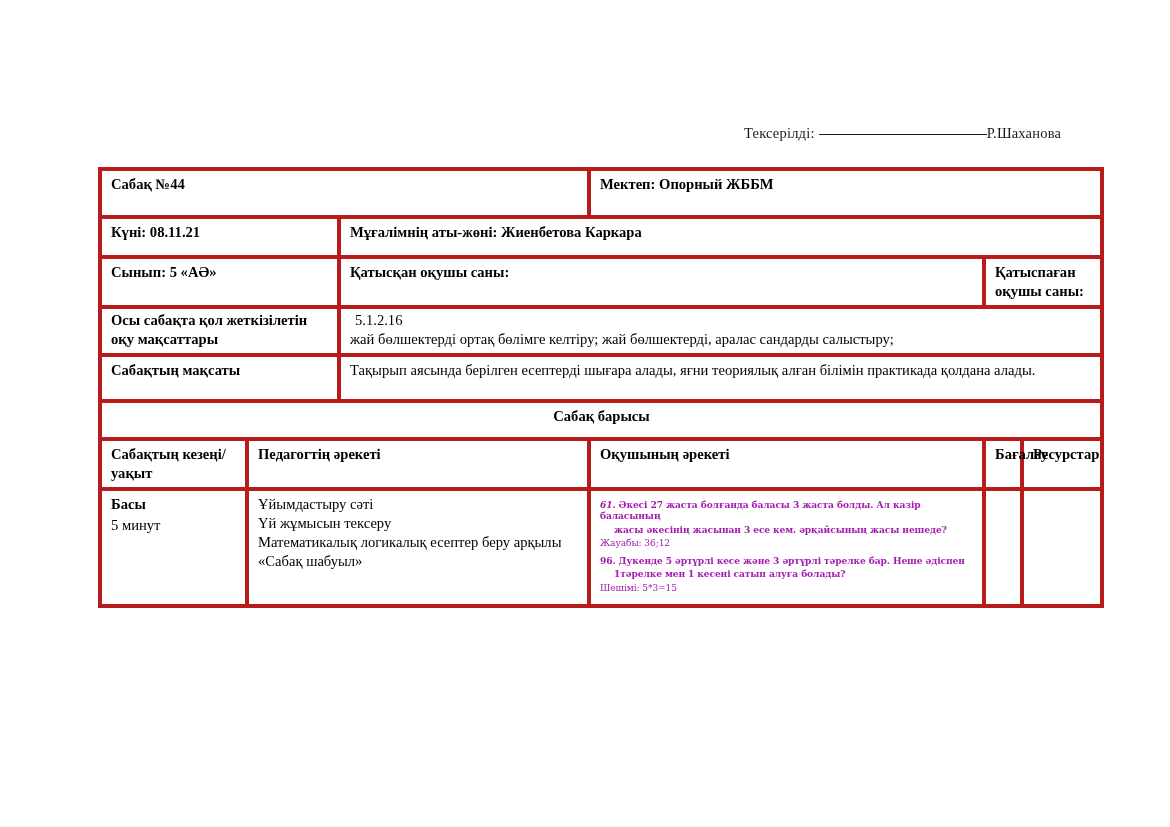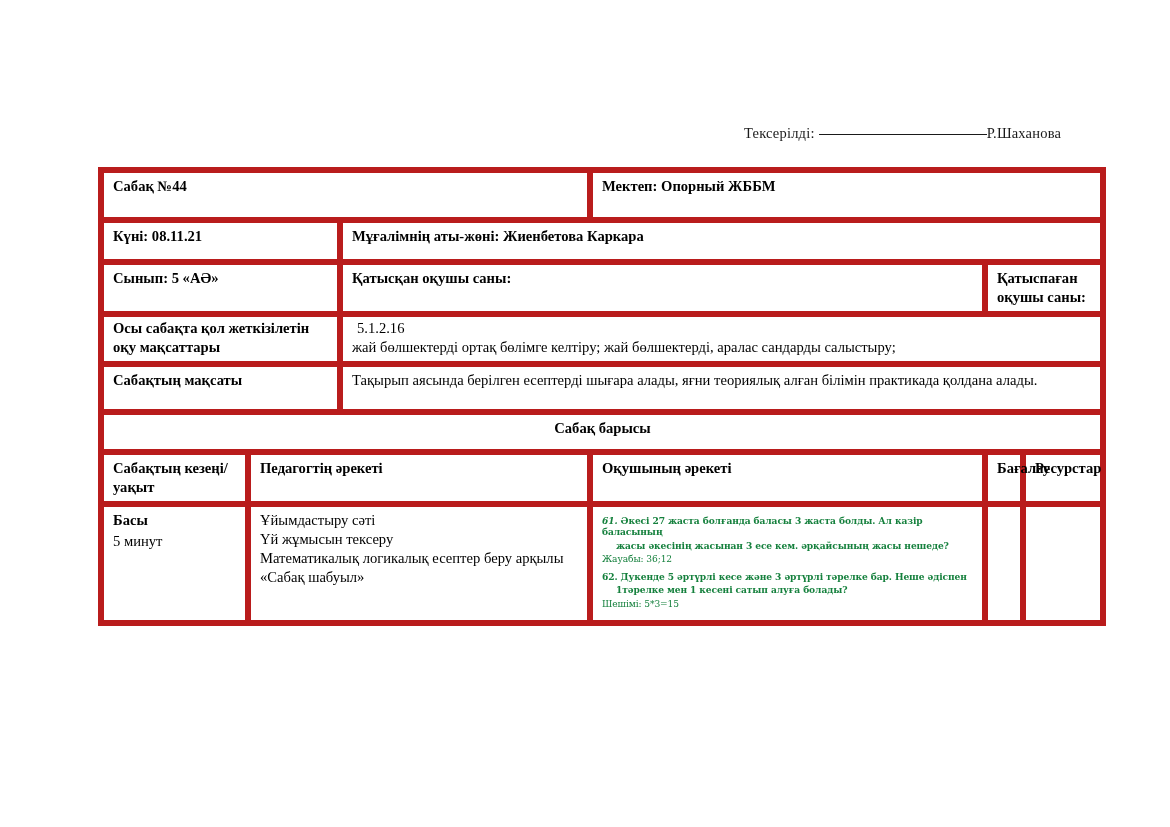--- a/index.html
+++ b/index.html
@@ -37,21 +37,21 @@
   
   .sheet {
     position: absolute;
     left: 98px;
     top: 167px;
     width: 1002px;
     border-collapse: collapse;
     table-layout: fixed;
   }
   .sheet td {
-    border: 6px solid #b91c1c;
+    border: 4px solid #b91c1c;
     vertical-align: top;
     padding: 4px 8px 4px 9px;
     font-size: 14.6px;
     line-height: 1.30;
   }
   .pad-top { padding-top: 7px; }
 
   
   .r-top td      { height: 36px; }
   .r-date td     { height: 28px; }
@@ -78,21 +78,21 @@
   }
   .stage-cell .stage-name { font-weight: bold; display: block; }
   .stage-cell .stage-time { display: block; margin-top: 2px; }
 
   .teacher-cell { padding-top: 6px; }
   .teacher-cell div { white-space: nowrap; }
 
   
   .scan {
     font-family: "DejaVu Serif", "Liberation Serif", serif;
-    color: #15803d;
+    color: #a21caf;
     padding-top: 4px;
   }
   .scan p {
     margin: 0 0 2px 0;
     font-size: 9.1px;
     line-height: 1.26;
     font-weight: bold;
     letter-spacing: -0.1px;
   }
   .scan p.ans {
@@ -175,21 +175,21 @@
       <div>Ұйымдастыру сәті</div>
       <div>Үй жұмысын тексеру</div>
       <div>Математикалық логикалық есептер беру арқылы</div>
       <div>«Сабақ шабуыл»</div>
     </td>
     <td colspan="2">
       <div class="scan">
         <p class="q"><span class="qnum">61.</span> <span>Әкесі 27 жаста болғанда баласы 3 жаста болды. Ал казір баласының</span></p>
         <p class="cont">жасы әкесінің жасынан 3 есе кем. әрқайсының жасы нешеде?</p>
         <p class="ans"><span>Жауабы:</span> <span>36;12</span></p>
-        <p class="q"><span>62.</span> <span>Дукенде 5 әртүрлі кесе және 3 әртүрлі тәрелке бар. Неше әдіспен</span></p>
+        <p class="q"><span>96.</span> <span>Дукенде 5 әртүрлі кесе және 3 әртүрлі тәрелке бар. Неше әдіспен</span></p>
         <p class="cont">1тәрелке мен 1 кесені сатып алуға болады?</p>
         <p class="ans"><span>Шешімі:</span> <span>5*3=15</span></p>
       </div>
     </td>
     <td></td>
     <td></td>
   </tr>
 </tbody>
   </table>
 

